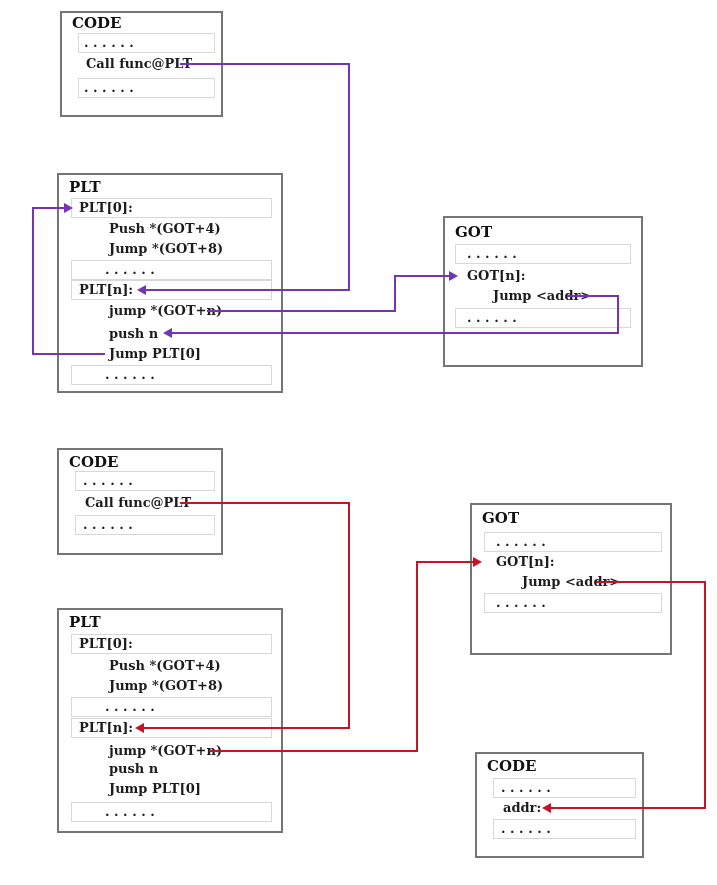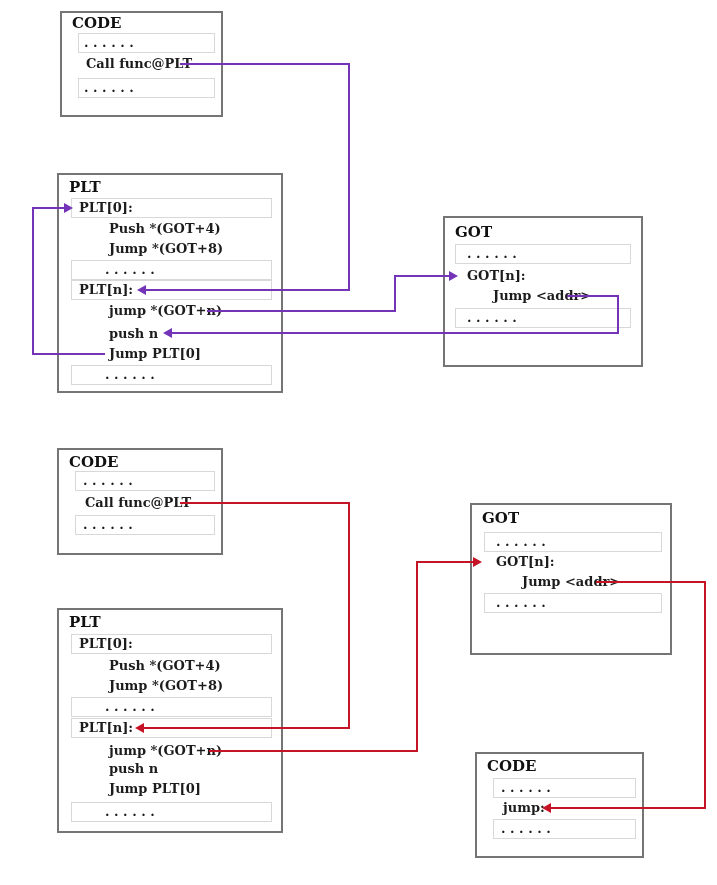--- a/index.html
+++ b/index.html
@@ -113,21 +113,21 @@
     <div class="row-frame" style="left: 484px; top: 532px; width: 178px; height: 20px; border-color: rgb(216, 216, 216);"></div>
     <div class="row-text" style="left: 496px; top: 532px;">. . . . . .</div>
     <div class="row-text" style="left: 496px; top: 552px;">GOT[n]:</div>
     <div class="row-text" style="left: 522px; top: 572px;">Jump &lt;addr&gt;</div>
     <div class="row-frame" style="left: 484px; top: 593px; width: 178px; height: 20px; border-color: rgb(216, 216, 216);"></div>
     <div class="row-text" style="left: 496px; top: 593px;">. . . . . .</div>
     <div class="box" style="left: 475px; top: 752px; width: 169px; height: 106px; border-color: rgb(117, 117, 117);"></div>
     <div class="box-title" style="left: 487px; top: 756px;">CODE</div>
     <div class="row-frame" style="left: 493px; top: 778px; width: 143px; height: 20px; border-color: rgb(216, 216, 216);"></div>
     <div class="row-text" style="left: 501px; top: 778px;">. . . . . .</div>
-    <div class="row-text" style="left: 503px; top: 798px;">jump:</div>
+    <div class="row-text" style="left: 503px; top: 798px;">addr:</div>
     <div class="row-frame" style="left: 493px; top: 819px; width: 143px; height: 20px; border-color: rgb(216, 216, 216);"></div>
     <div class="row-text" style="left: 501px; top: 819px;">. . . . . .</div>
     <div class="seg" style="background: rgb(116, 52, 184); left: 180px; top: 63px; width: 170px; height: 2px;"></div>
     <div class="seg" style="background: rgb(116, 52, 184); left: 348px; top: 63px; width: 2px; height: 228px;"></div>
     <div class="seg" style="background: rgb(116, 52, 184); left: 144px; top: 289px; width: 206px; height: 2px;"></div>
     <div class="arrow-head" style="left: 137px; top: 285px; border-top: 5px solid transparent; border-bottom: 5px solid transparent; border-right: 9px solid rgb(116, 52, 184);"></div>
     <div class="seg" style="background: rgb(116, 52, 184); left: 207px; top: 310px; width: 189px; height: 2px;"></div>
     <div class="seg" style="background: rgb(116, 52, 184); left: 394px; top: 275px; width: 2px; height: 37px;"></div>
     <div class="seg" style="background: rgb(116, 52, 184); left: 394px; top: 275px; width: 57px; height: 2px;"></div>
     <div class="arrow-head" style="left: 449px; top: 271px; border-top: 5px solid transparent; border-bottom: 5px solid transparent; border-left: 9px solid rgb(116, 52, 184);"></div>

